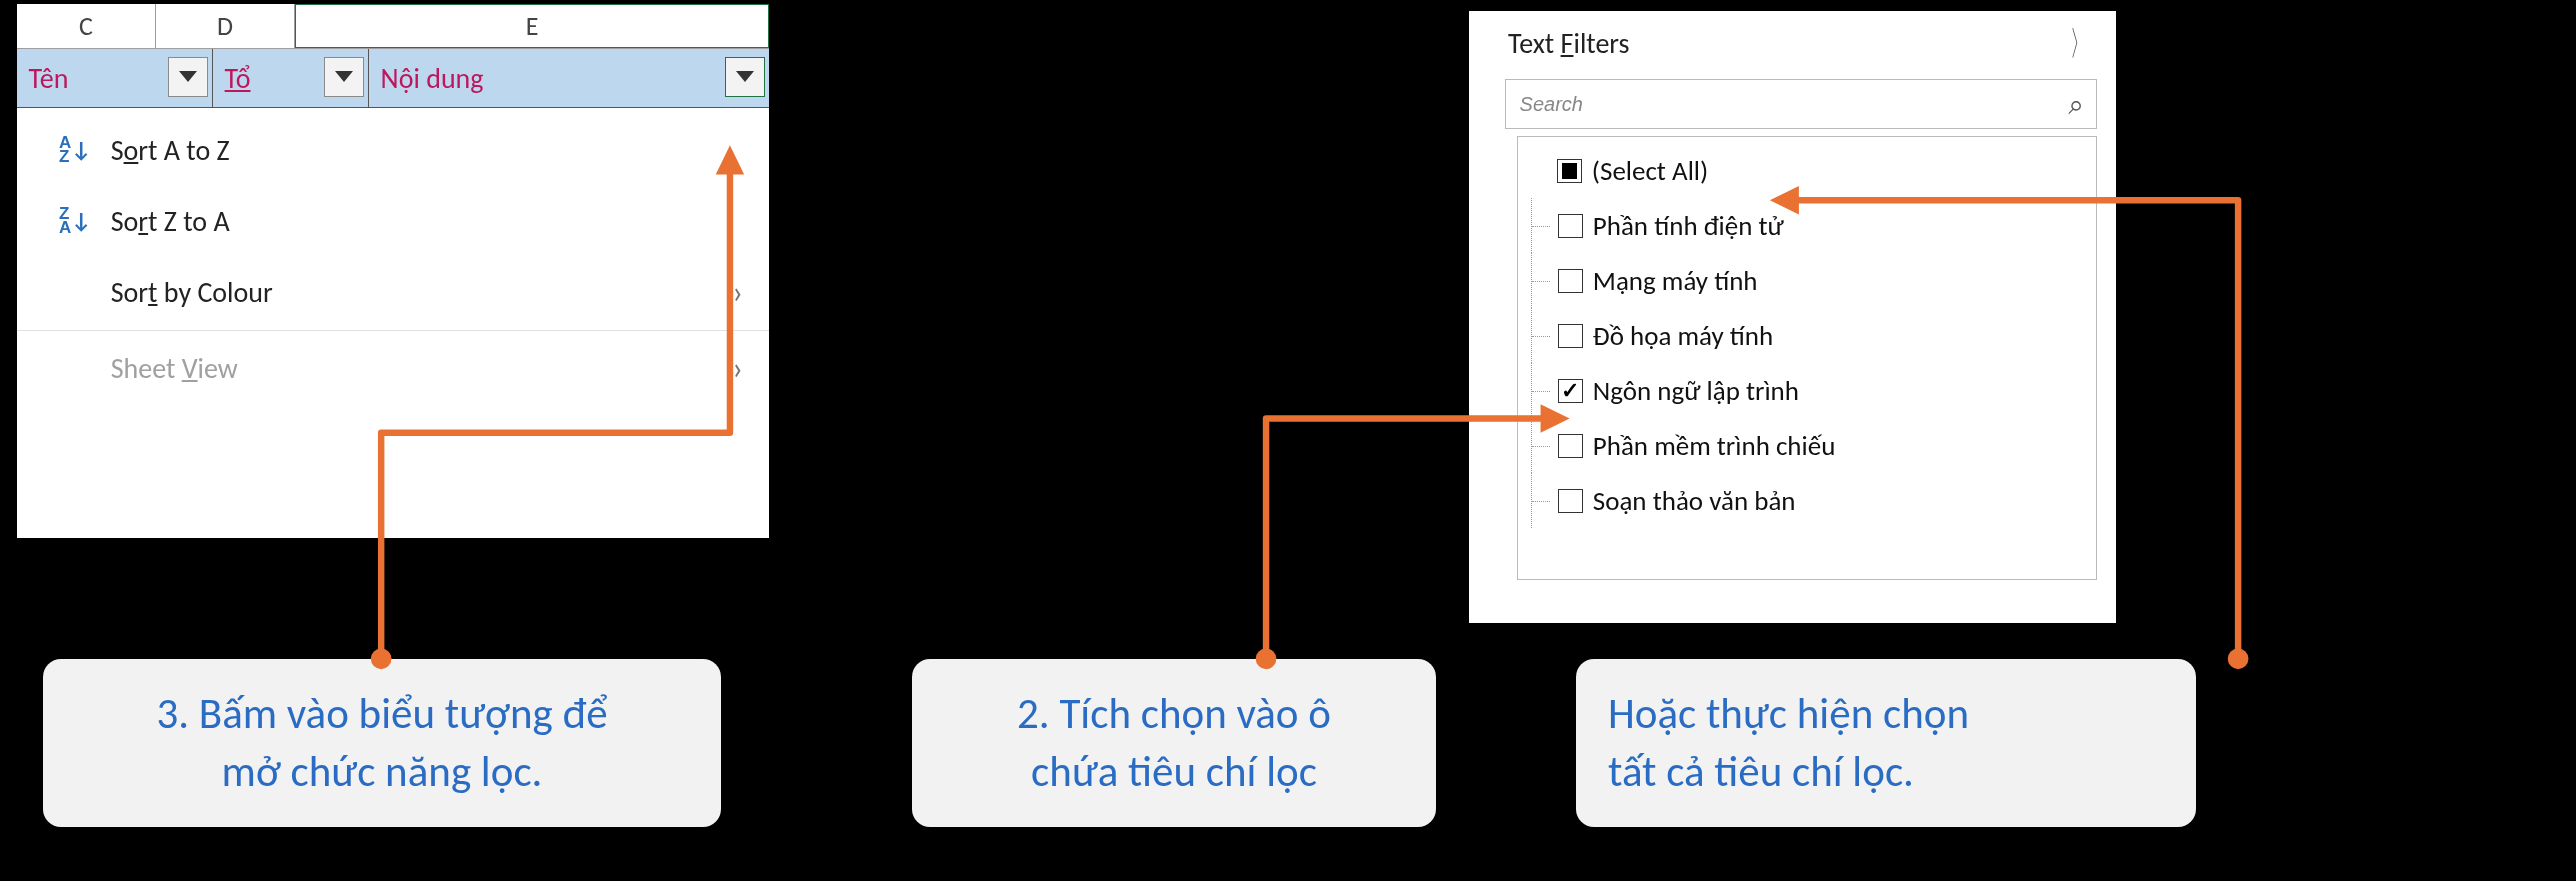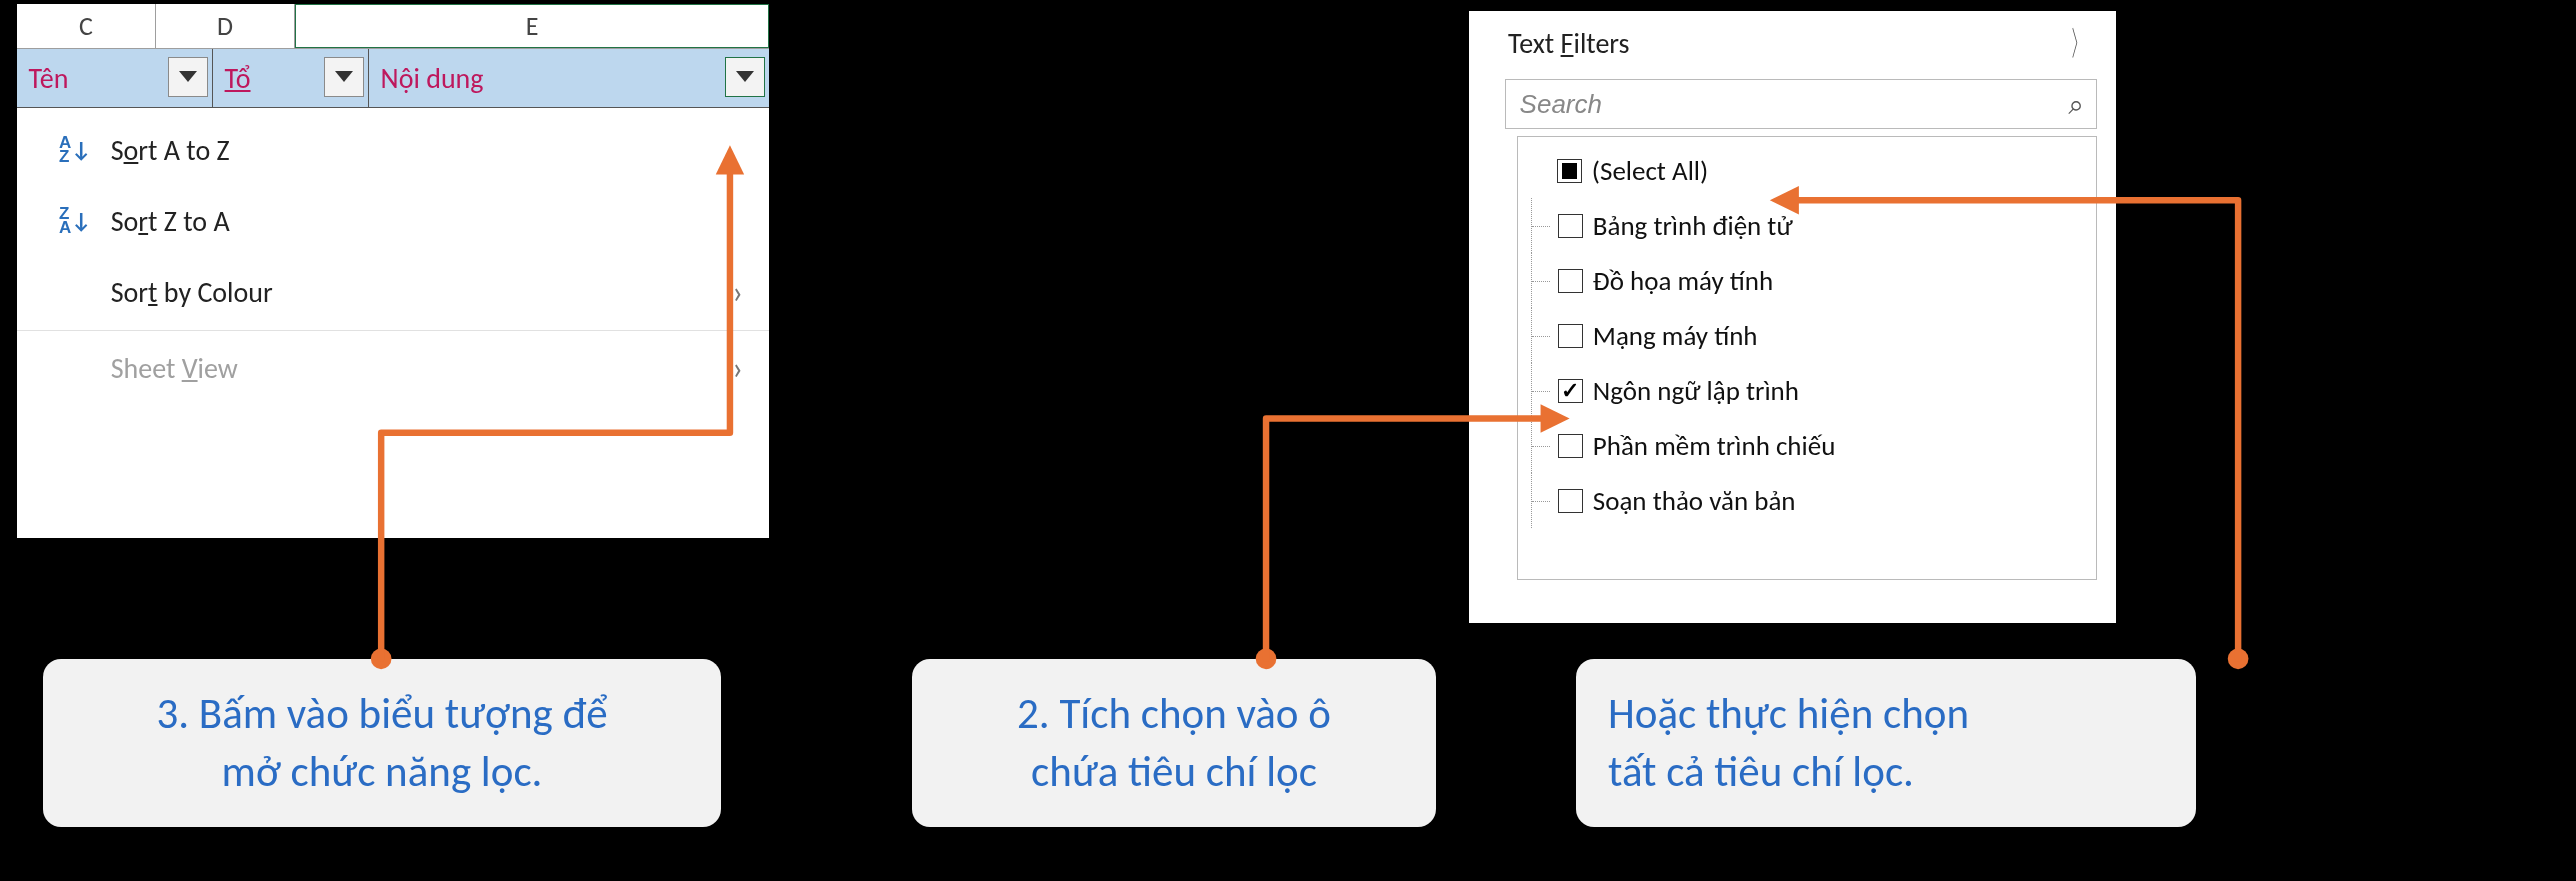--- a/index.html
+++ b/index.html
@@ -37,21 +37,21 @@
 
   .menu-sep{height:0.6px;background:#E1E1E1;margin:2.6px 0;}
 
   
   .right-panel{position:absolute;left:1468px;top:10.3px;width:649px;height:614px;background:#fff;border:1.9px solid #000;box-sizing:border-box;}
   .tf-head{display:flex;align-items:center;height:65px;padding:0 19.4px 0 39px;font-size:28px;color:#222;}
   .tf-head .lbl{flex:1;}
   .tf-head .lbl u{text-decoration:underline;}
   .tf-head .chev{font-size:34px;color:#555;transform:scaleX(0.6);}
   .search-wrap{margin:3.2px 19.4px 6.5px 36px;height:50px;border:1.3px solid #BABABA;display:flex;align-items:center;padding:0 11.6px;box-sizing:border-box;}
-  .search-wrap input{flex:1;border:none;outline:none;font-size:26px;color:#701a75;font-style:normal;background:transparent;}
+  .search-wrap input{flex:1;border:none;outline:none;font-size:20px;color:#701a75;font-style:normal;background:transparent;}
   .search-wrap input::placeholder{color:#888;font-style:italic;}
   .search-wrap .mag{font-size:28px;color:#555;}
   .tree{margin:3.9px 19.4px 0 48px;border:1.3px solid #BABABA;padding:6.5px 6.5px 6.5px 13px;box-sizing:border-box;height:444px;}
   .tree-item{display:flex;align-items:center;height:55px;font-size:27px;color:#111;position:relative;}
   .tree-item .dots{width:26px;color:#aaa;border-left:0.6px dotted #999;height:100%;position:relative;}
   .tree-item .dots::before{content:"";position:absolute;left:0;top:50%;width:18px;border-top:0.6px dotted #999;}
   .tree-item.first .dots{border-left:none;}
   .tree-item.first .dots::before{display:none;}
   .tree-item .cb{width:24.5px;height:24.5px;border:1.3px solid #333;margin-right:10.3px;display:flex;align-items:center;justify-content:center;box-sizing:border-box;}
   .tree-item .cb.mixed::after{content:"";width:15.5px;height:15.5px;background:#000;}
@@ -151,31 +151,31 @@
     </div>
     <div class="tree">
       <div class="tree-item first">
         <span class="dots"></span>
         <span class="cb mixed"></span>
         <span class="txt">(Select All)</span>
       </div>
       <div class="tree-item">
         <span class="dots"></span>
         <span class="cb"></span>
-        <span class="txt">Bảng trình điện tử</span>
+        <span class="txt">Phần tính điện tử</span>
+      </div>
+      <div class="tree-item">
+        <span class="dots"></span>
+        <span class="cb"></span>
+        <span class="txt">Mạng máy tính</span>
       </div>
       <div class="tree-item">
         <span class="dots"></span>
         <span class="cb"></span>
         <span class="txt">Đồ họa máy tính</span>
-      </div>
-      <div class="tree-item">
-        <span class="dots"></span>
-        <span class="cb"></span>
-        <span class="txt">Mạng máy tính</span>
       </div>
       <div class="tree-item">
         <span class="dots"></span>
         <span class="cb checked"></span>
         <span class="txt">Ngôn ngữ lập trình</span>
       </div>
       <div class="tree-item">
         <span class="dots"></span>
         <span class="cb"></span>
         <span class="txt">Phần mềm trình chiếu</span>

